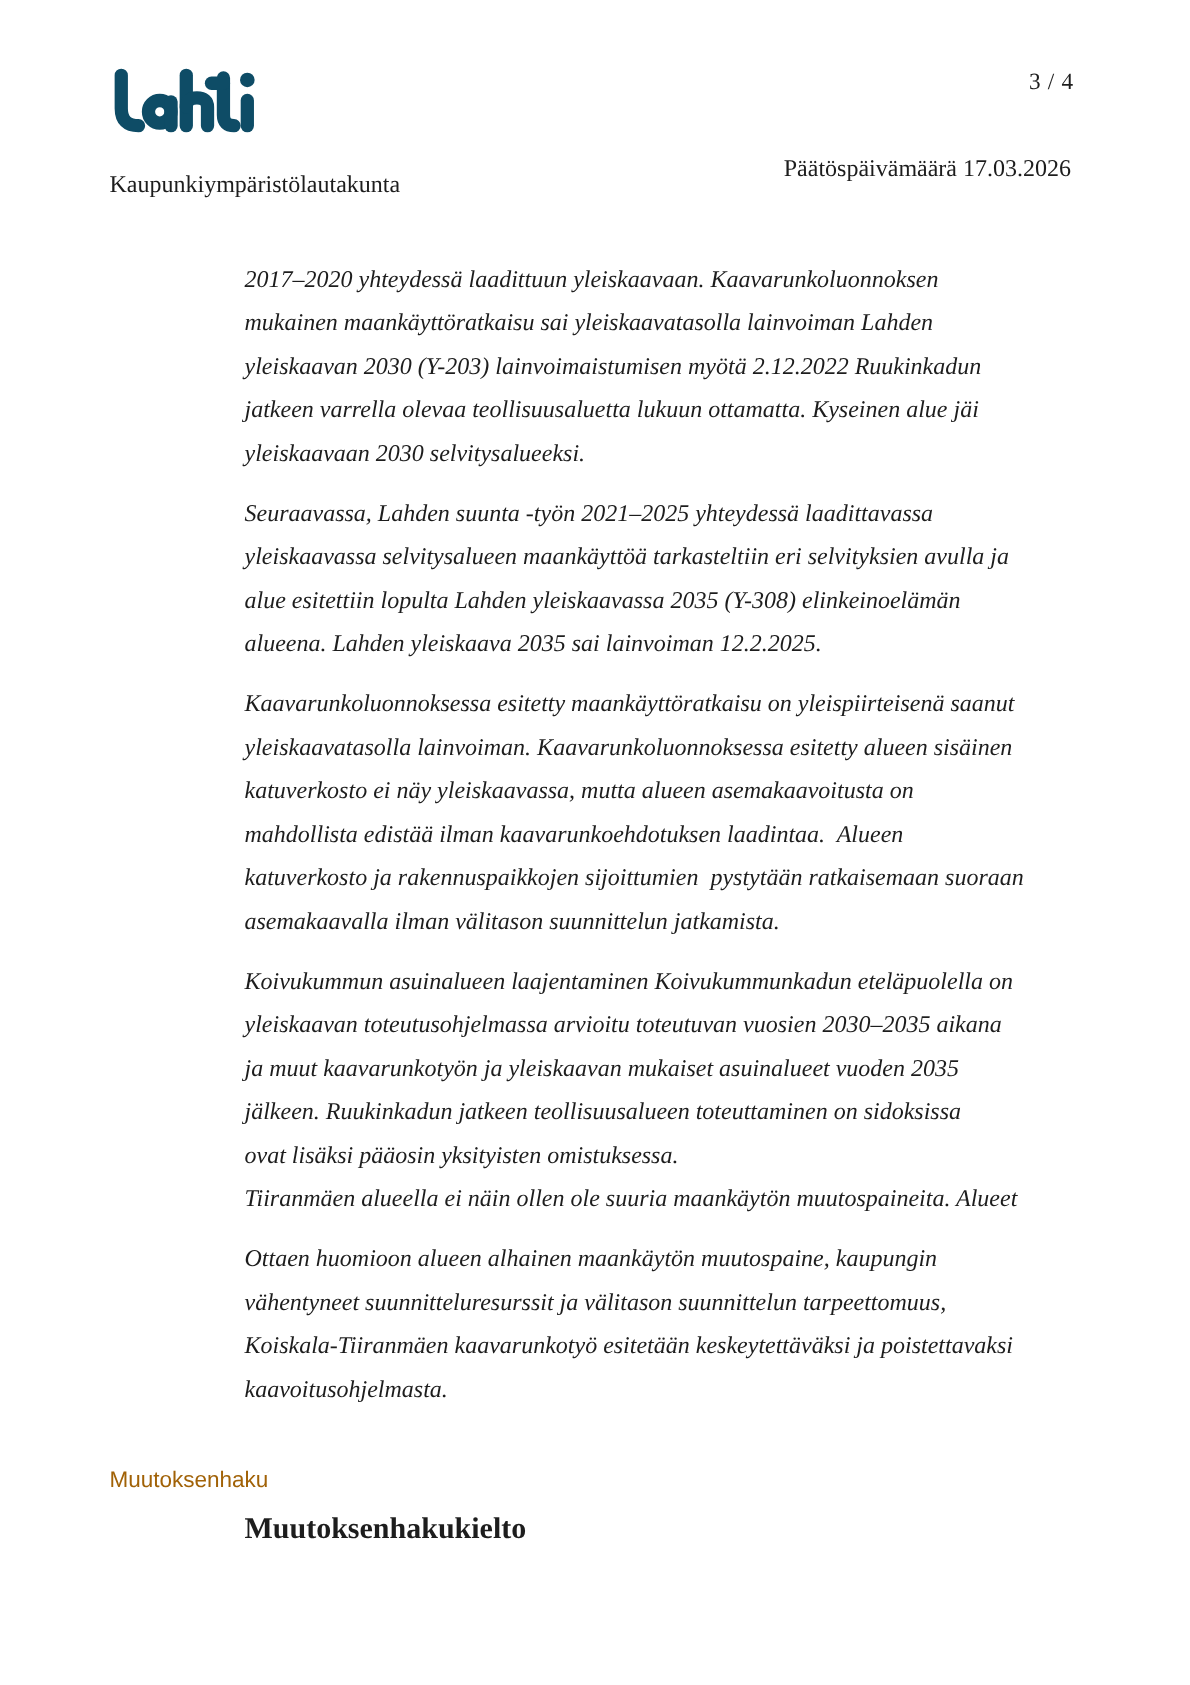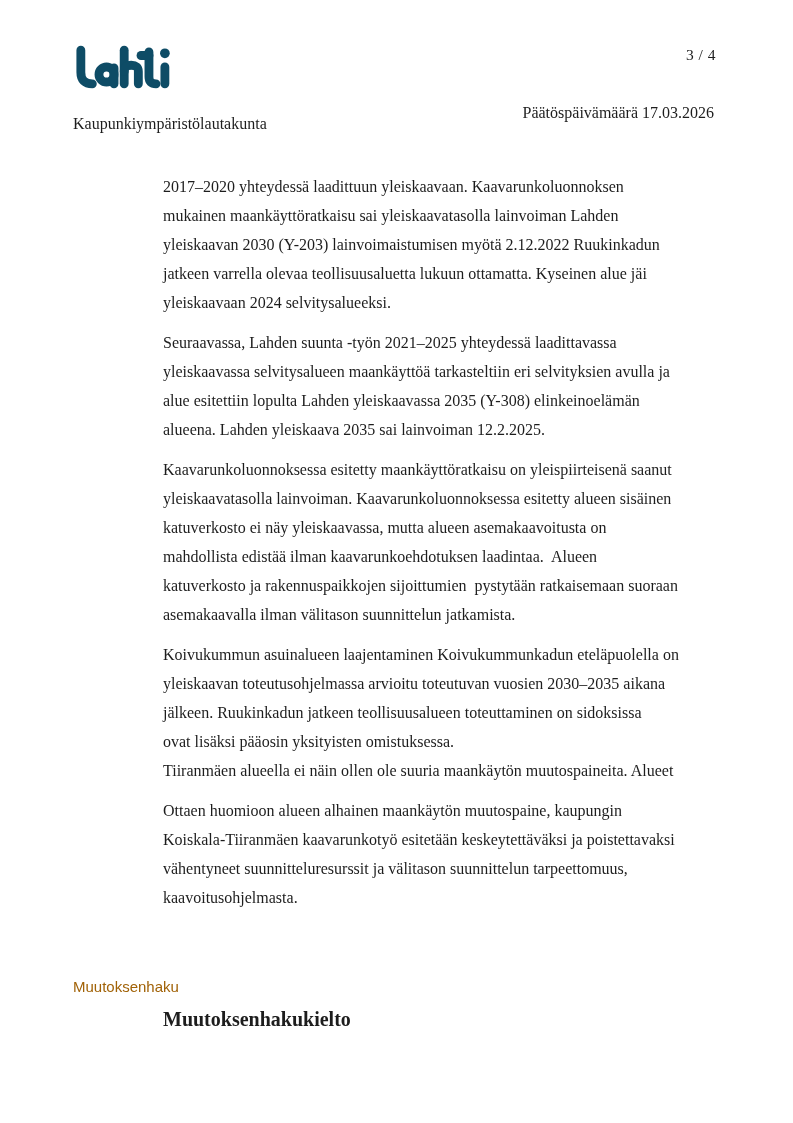--- a/index.html
+++ b/index.html
@@ -43,21 +43,21 @@
   }
   .body {
     position: absolute;
     left: 163px;
     top: 172px;
     width: 600px;
     font-size: 16px;
     line-height: 29px;
   }
   .paragraph { margin-bottom: 11px; }
-  .line { white-space: pre; }
+  .line { white-space: pre; font-style: italic; }
   .footer-label {
     position: absolute;
     left: 73px;
     top: 978px;
     font-family: "Liberation Sans", sans-serif;
     font-size: 15px;
     color: #a16207;
   }
   .footer-value {
     position: absolute;
@@ -98,47 +98,48 @@
   <div class="committee">Kaupunkiympäristölautakunta</div>
 
   <div class="decision-date">Päätöspäivämäärä 17.03.2026</div>
 
   <div class="body">
       <div class="paragraph">
         <div class="line">2017–2020 yhteydessä laadittuun yleiskaavaan. Kaavarunkoluonnoksen</div>
         <div class="line">mukainen maankäyttöratkaisu sai yleiskaavatasolla lainvoiman Lahden</div>
         <div class="line">yleiskaavan 2030 (Y-203) lainvoimaistumisen myötä 2.12.2022 Ruukinkadun</div>
         <div class="line">jatkeen varrella olevaa teollisuusaluetta lukuun ottamatta. Kyseinen alue jäi</div>
-        <div class="line">yleiskaavaan 2024 selvitysalueeksi.</div>
+        <div class="line">yleiskaavaan 2030 selvitysalueeksi.</div>
       </div>
       <div class="paragraph">
         <div class="line">Seuraavassa, Lahden suunta -työn 2021–2025 yhteydessä laadittavassa</div>
         <div class="line">yleiskaavassa selvitysalueen maankäyttöä tarkasteltiin eri selvityksien avulla ja</div>
         <div class="line">alue esitettiin lopulta Lahden yleiskaavassa 2035 (Y-308) elinkeinoelämän</div>
         <div class="line">alueena. Lahden yleiskaava 2035 sai lainvoiman 12.2.2025.</div>
       </div>
       <div class="paragraph">
         <div class="line">Kaavarunkoluonnoksessa esitetty maankäyttöratkaisu on yleispiirteisenä saanut</div>
         <div class="line">yleiskaavatasolla lainvoiman. Kaavarunkoluonnoksessa esitetty alueen sisäinen</div>
         <div class="line">katuverkosto ei näy yleiskaavassa, mutta alueen asemakaavoitusta on</div>
         <div class="line">mahdollista edistää ilman kaavarunkoehdotuksen laadintaa.  Alueen</div>
         <div class="line">katuverkosto ja rakennuspaikkojen sijoittumien  pystytään ratkaisemaan suoraan</div>
         <div class="line">asemakaavalla ilman välitason suunnittelun jatkamista.</div>
       </div>
       <div class="paragraph">
         <div class="line">Koivukummun asuinalueen laajentaminen Koivukummunkadun eteläpuolella on</div>
         <div class="line">yleiskaavan toteutusohjelmassa arvioitu toteutuvan vuosien 2030–2035 aikana</div>
+        <div class="line">ja muut kaavarunkotyön ja yleiskaavan mukaiset asuinalueet vuoden 2035</div>
         <div class="line">jälkeen. Ruukinkadun jatkeen teollisuusalueen toteuttaminen on sidoksissa</div>
         <div class="line">ovat lisäksi pääosin yksityisten omistuksessa.</div>
         <div class="line">Tiiranmäen alueella ei näin ollen ole suuria maankäytön muutospaineita. Alueet</div>
       </div>
       <div class="paragraph">
         <div class="line">Ottaen huomioon alueen alhainen maankäytön muutospaine, kaupungin</div>
+        <div class="line">vähentyneet suunnitteluresurssit ja välitason suunnittelun tarpeettomuus,</div>
         <div class="line">Koiskala-Tiiranmäen kaavarunkotyö esitetään keskeytettäväksi ja poistettavaksi</div>
-        <div class="line">vähentyneet suunnitteluresurssit ja välitason suunnittelun tarpeettomuus,</div>
         <div class="line">kaavoitusohjelmasta.</div>
       </div>
     </div>
 
   <div class="footer-label">Muutoksenhaku</div>
 
   <div class="footer-value">Muutoksenhakukielto</div>
 
 </div>
 

